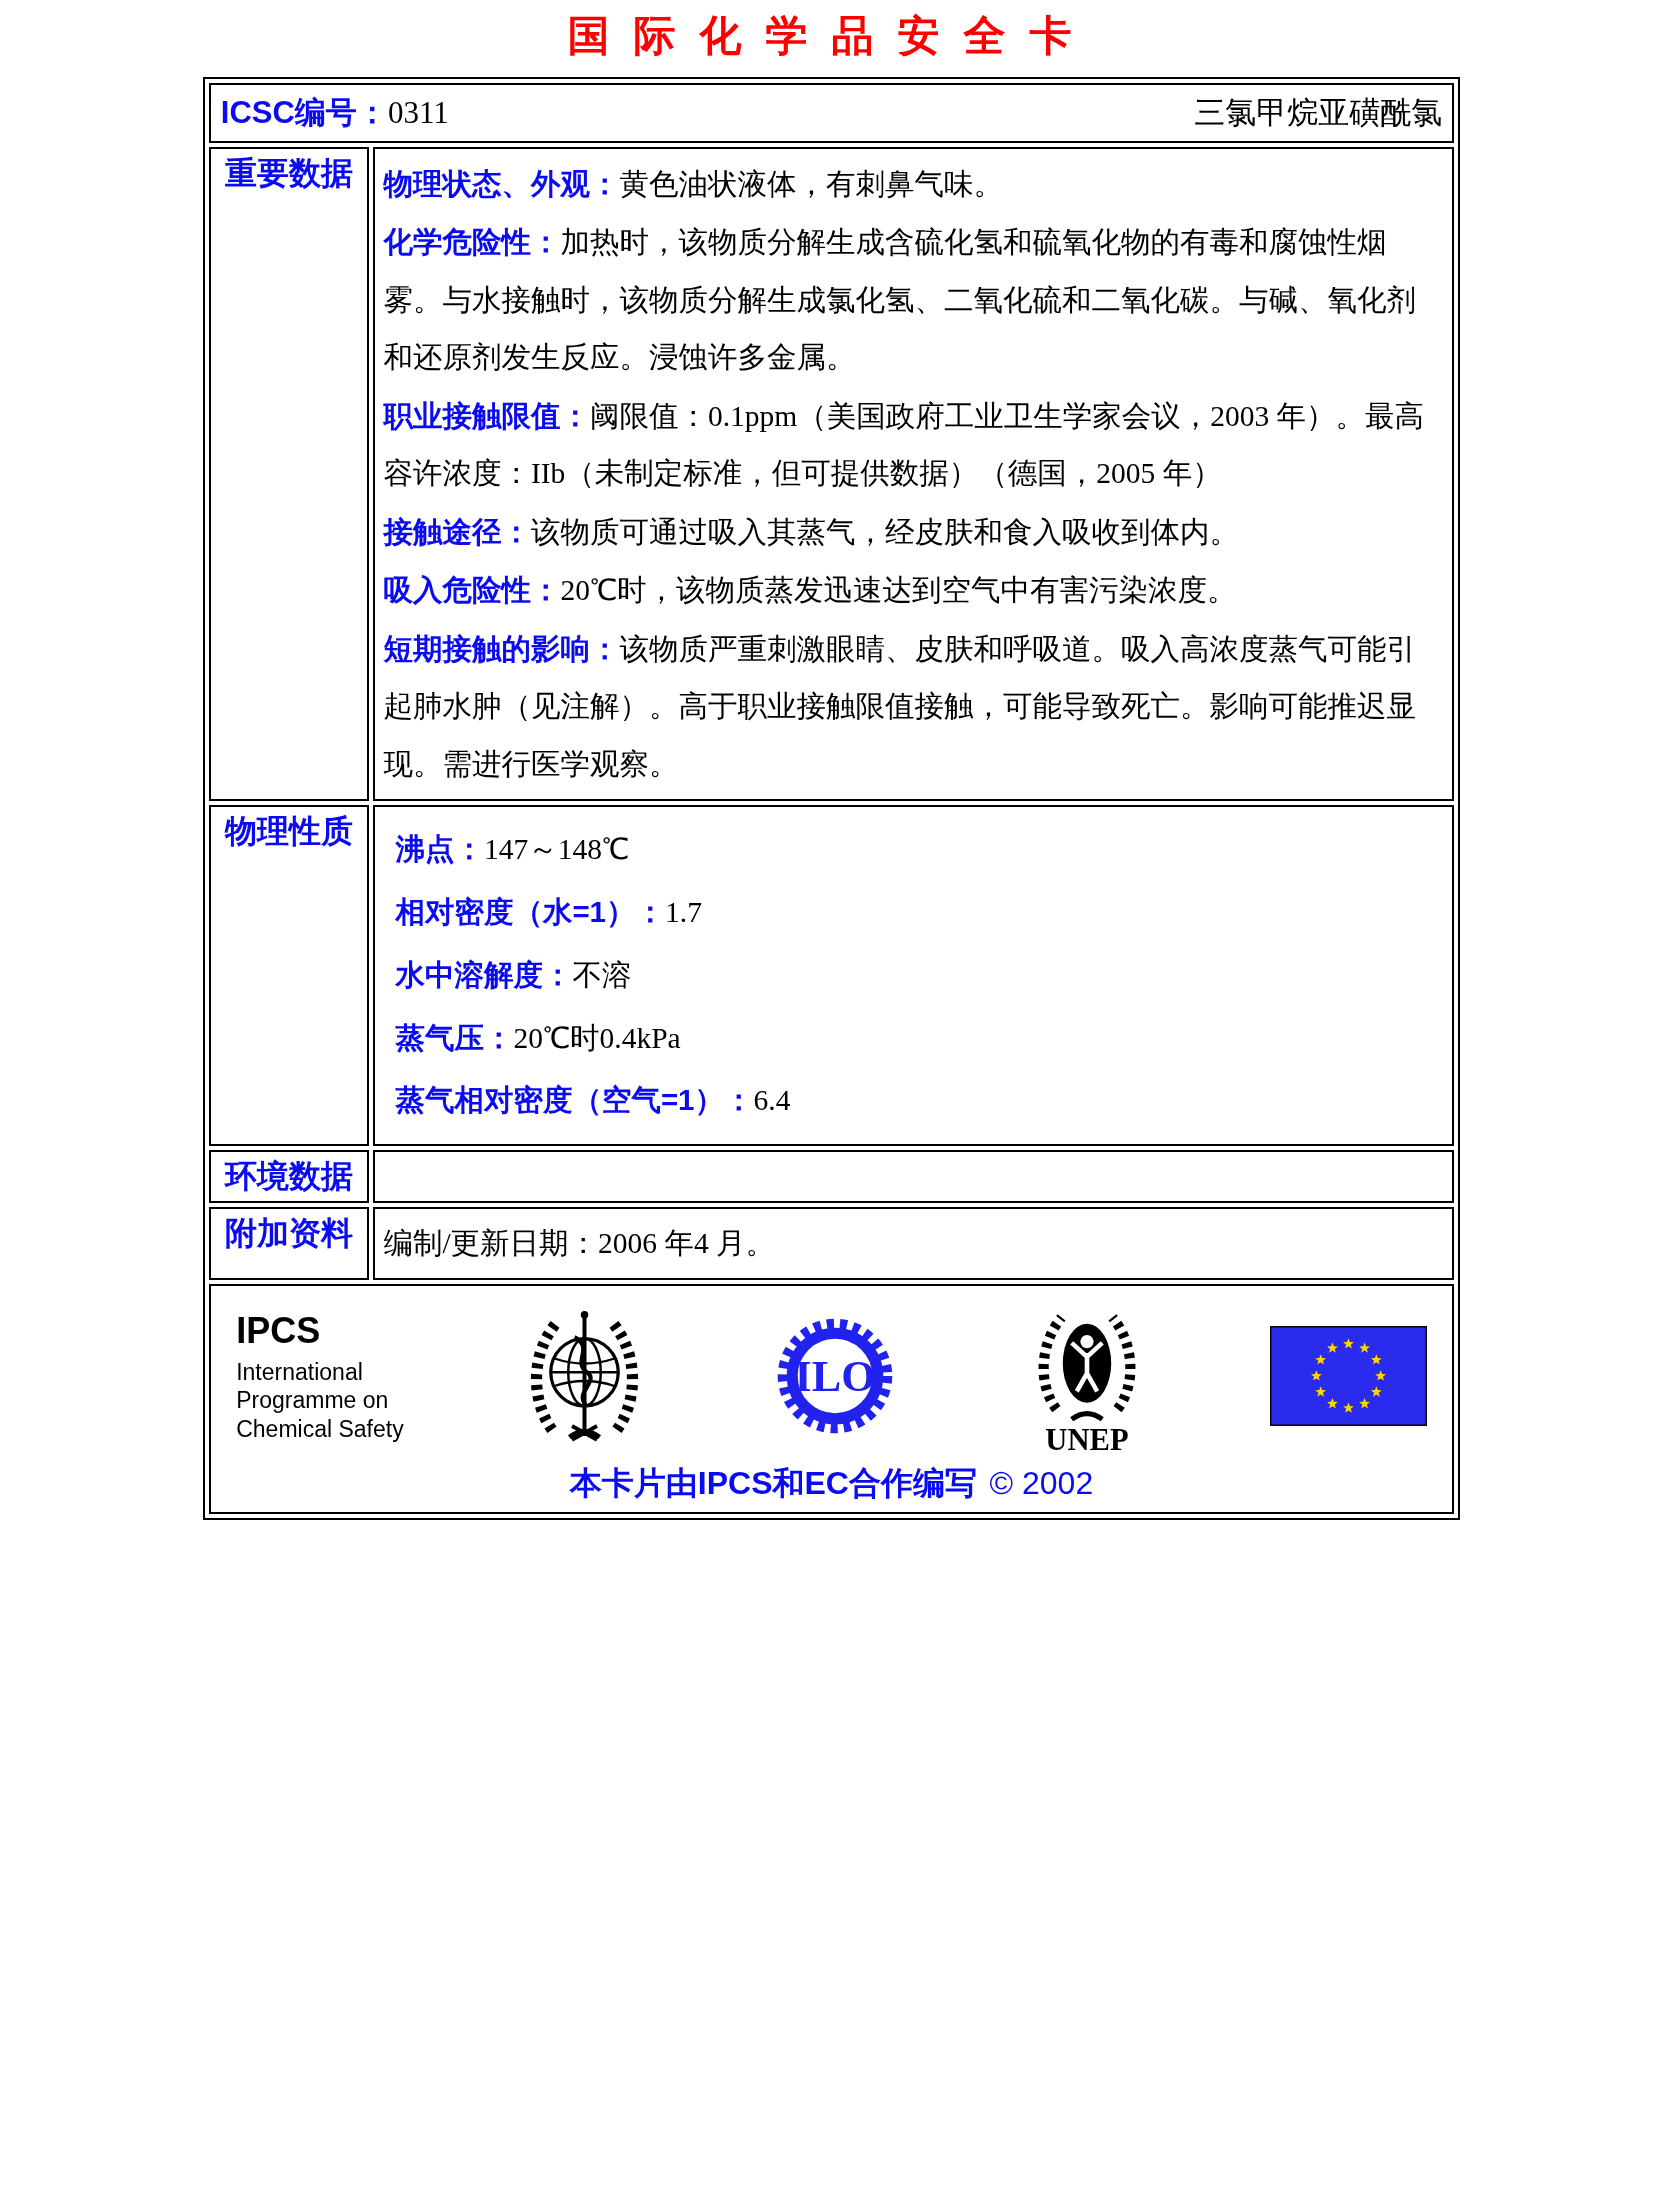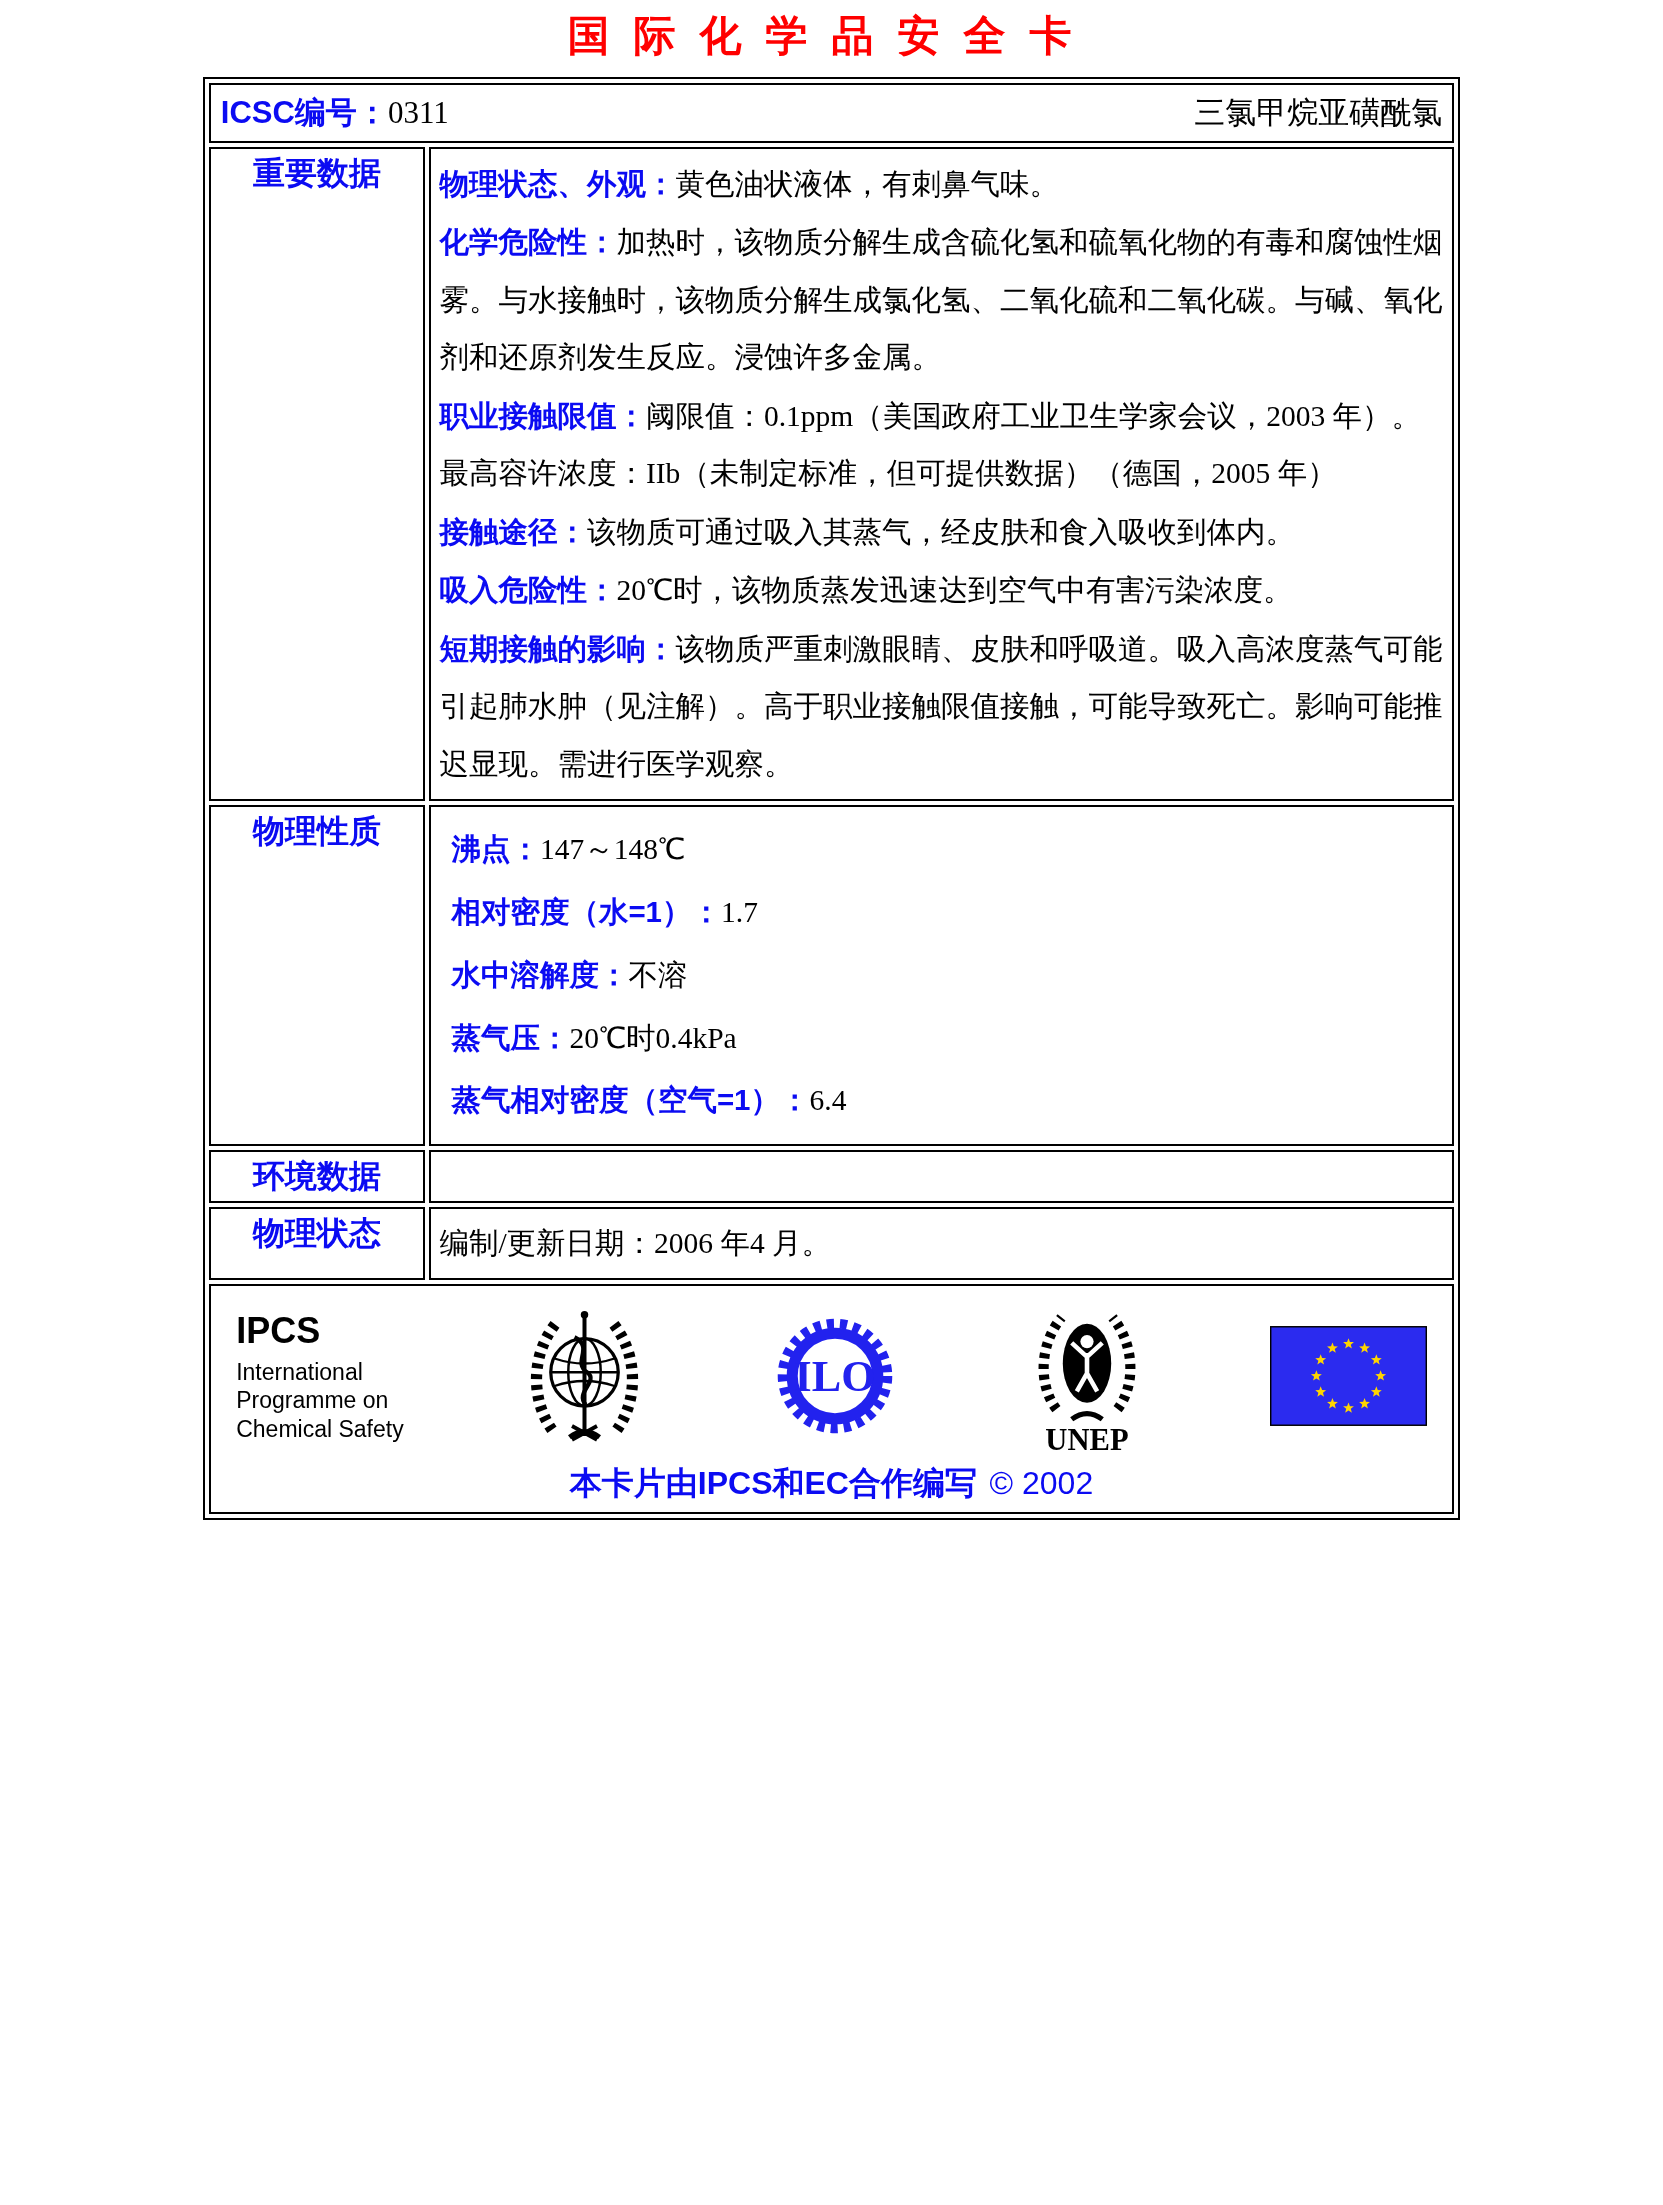--- a/index.html
+++ b/index.html
@@ -32,21 +32,21 @@
     border:2.8px solid #000;
     border-collapse:separate;
     border-spacing:4.2px;
   }
   table.card td{
     border:2.1px solid #000;
     vertical-align:top;
     background:#fff;
   }
   td.rowlabel{
-    width:216px;
+    width:160px;
     text-align:center;
     vertical-align:middle;
     color:var(--blue);
     font-family:"Liberation Sans", sans-serif;
     font-weight:bold;
     font-size:32px;
     padding:2.8px;
   }
   td.content{
     padding:5.6px 8.4px;
@@ -145,21 +145,21 @@
       </td>
     </tr>
 
     <tr>
       <td class="rowlabel">环境数据</td>
       <td class="content env"></td>
     </tr>
 
 
     <tr>
-      <td class="rowlabel">物理状态</td>
+      <td class="rowlabel">附加资料</td>
       <td class="content addl">编制/更新日期：2006 年4 月。</td>
     </tr>
 
     <tr>
       <td colspan="2" class="logos-cell">
         <div class="logos-row">
           <div class="ipcs-block">
             <div class="ipcs-acronym">IPCS</div>
             <div>International</div>
             <div>Programme on</div>

